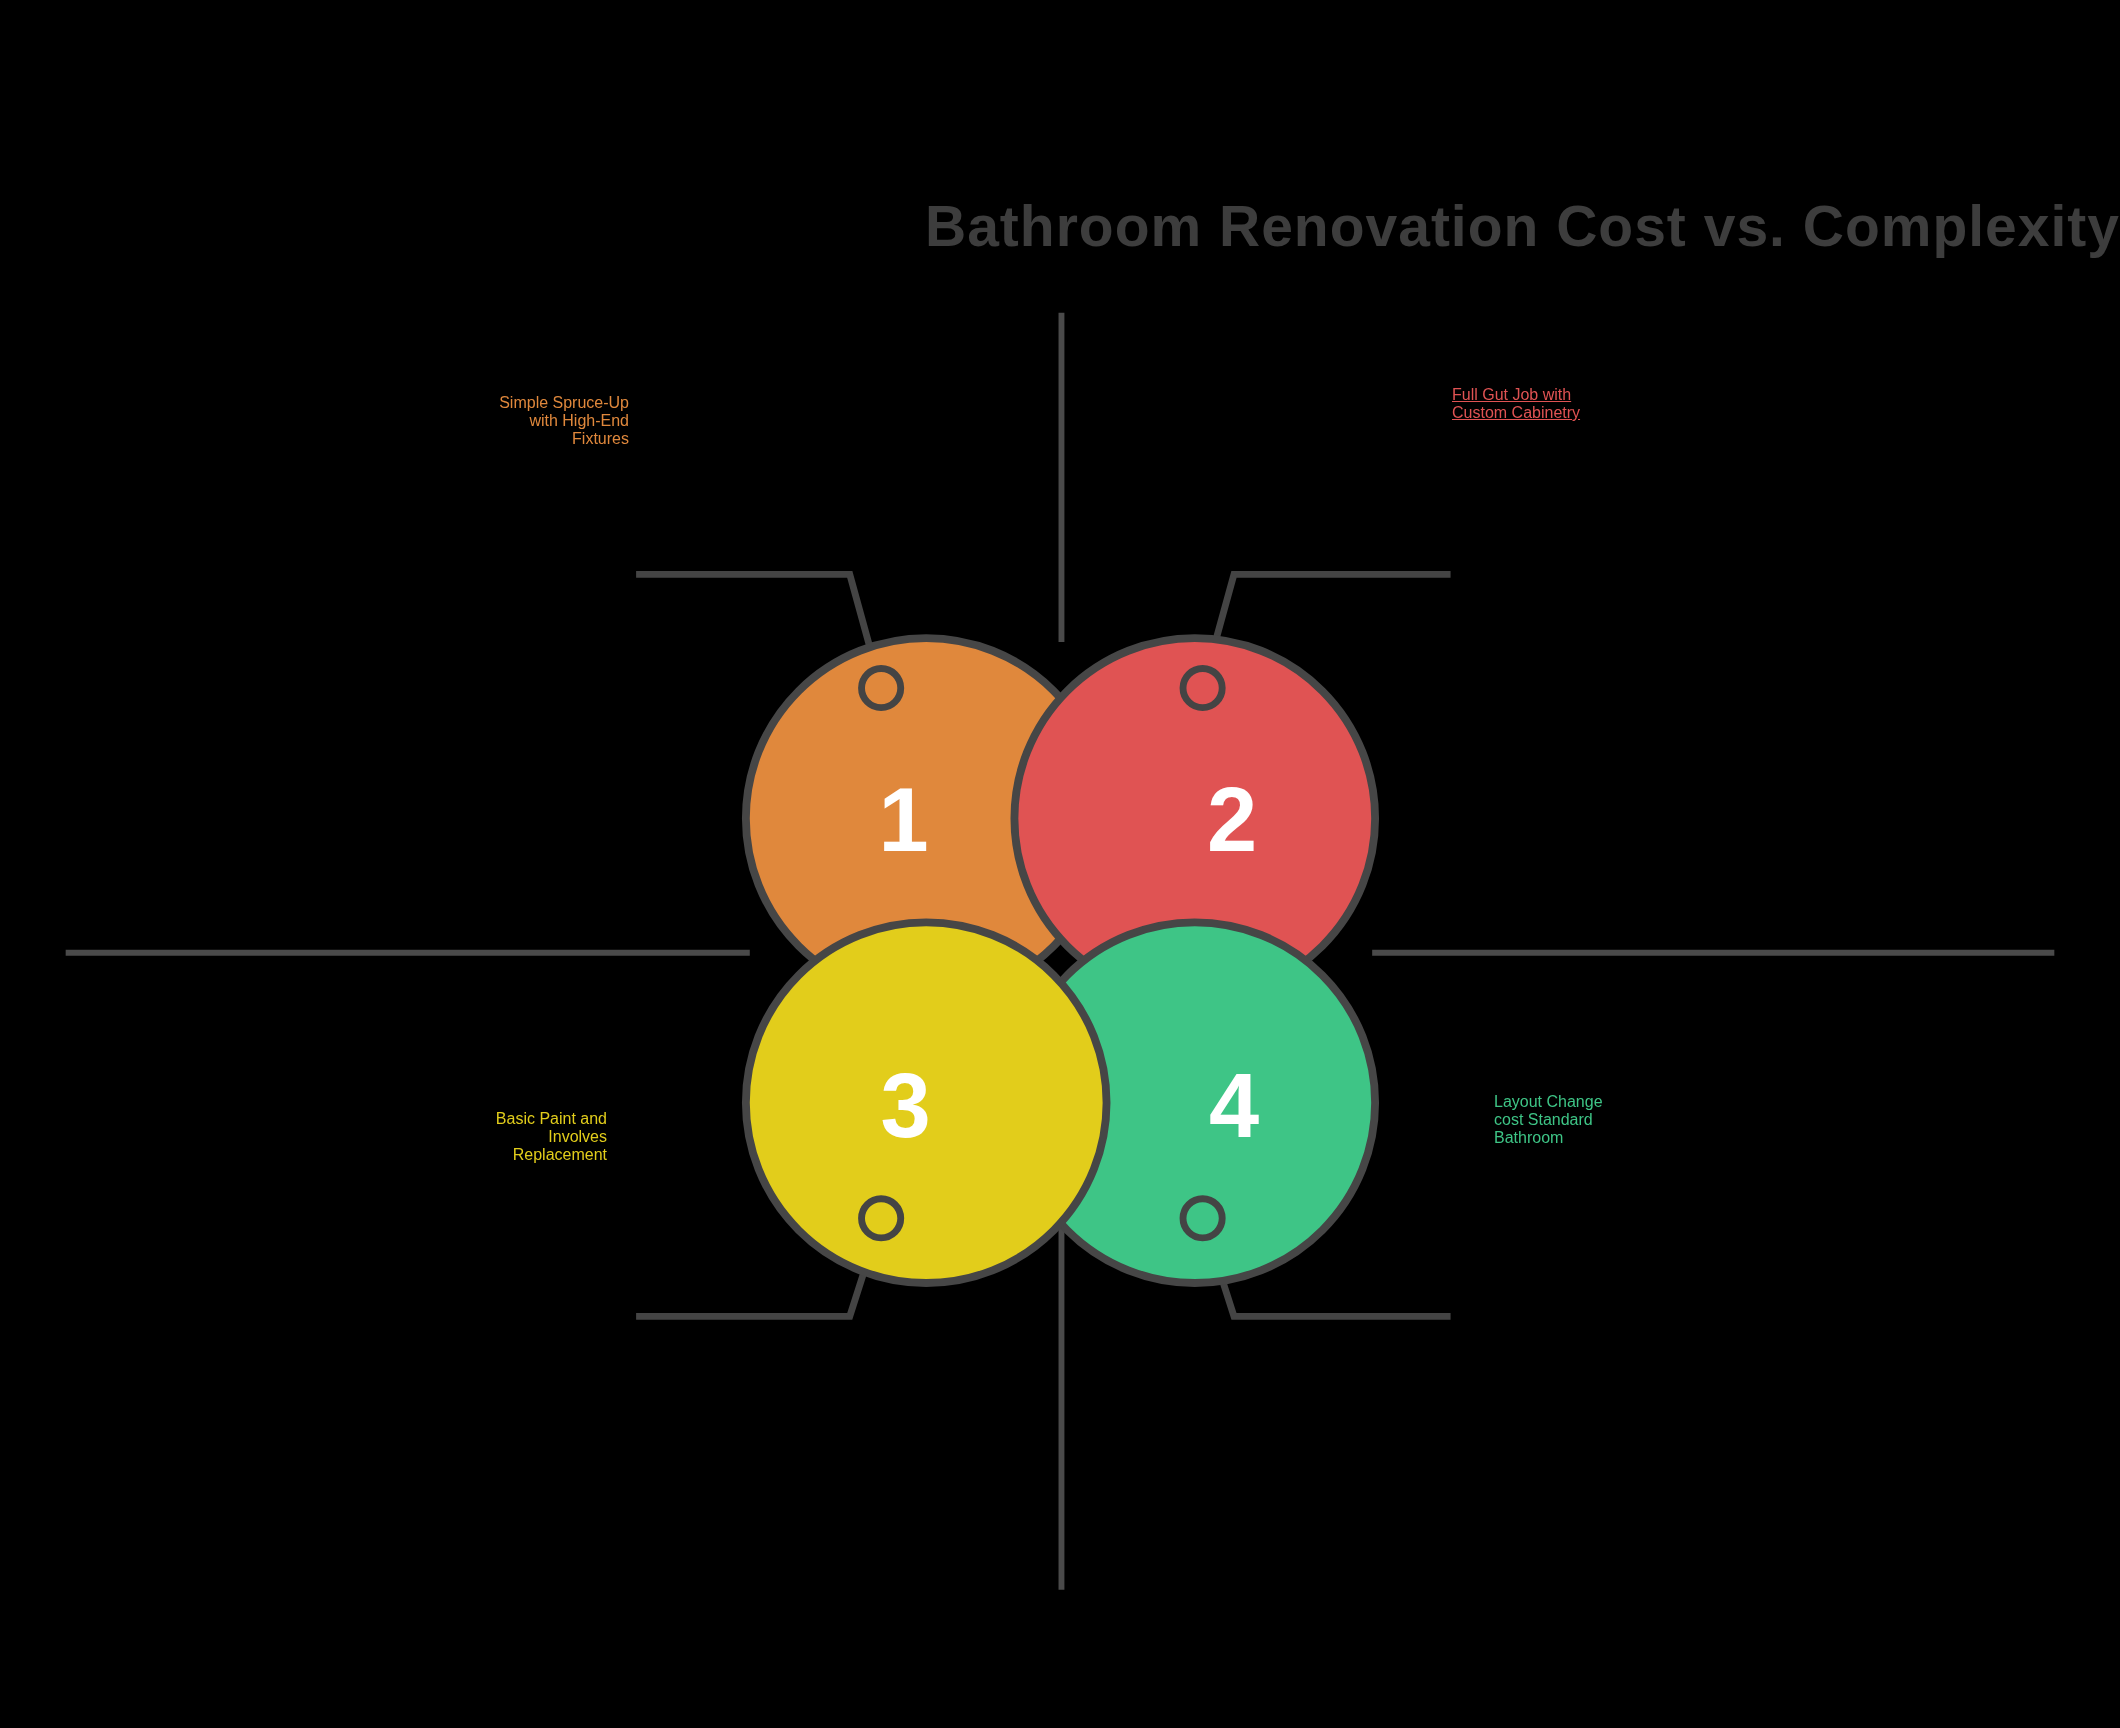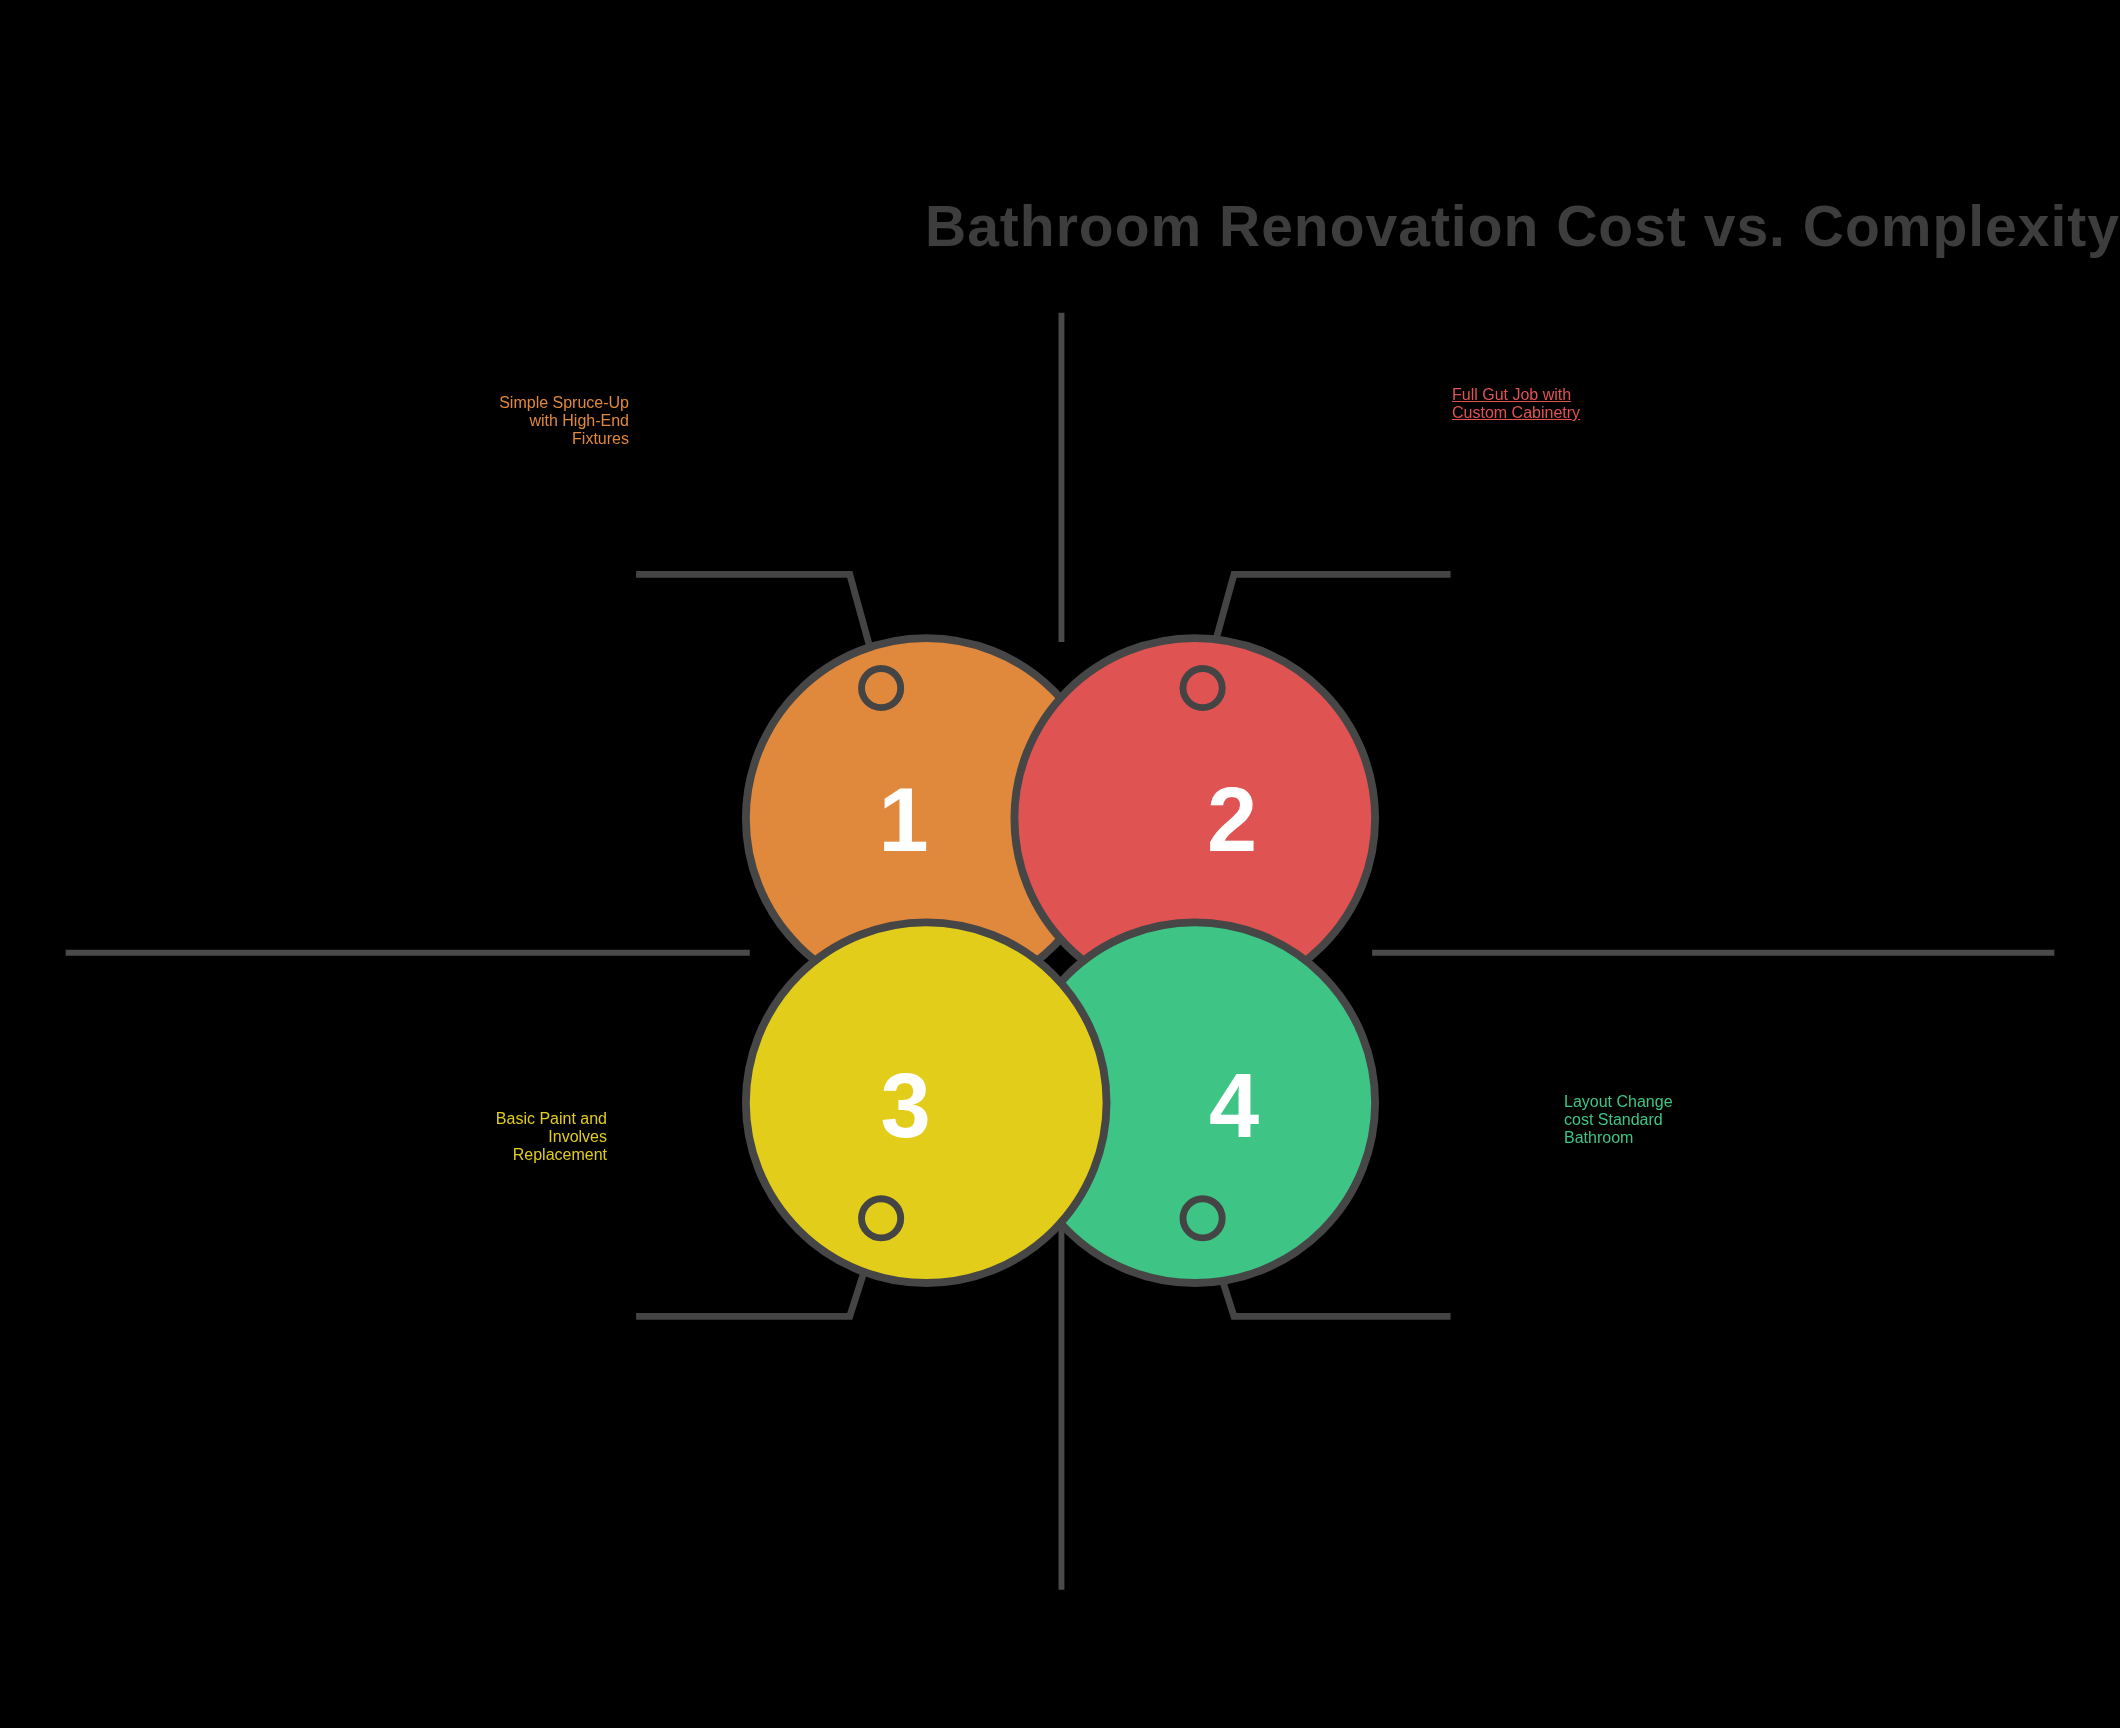--- a/index.html
+++ b/index.html
@@ -37,21 +37,21 @@
   }
   .q-left { text-align: right; }
   .q-right { text-align: left; }
 
   .q1-head { top: 351px;  left: 78px;   width: 551px; margin-top: 43px; }
   .q1-body { top: 650px;  left: 78px;   width: 551px; }
   .q2-head { top: 386px;  left: 1452px; width: 529px; text-decoration: underline; }
   .q2-body { top: 577px;  left: 1494px; width: 529px; }
   .q3-head { top: 1110px; left: 78px;   width: 529px; }
   .q3-body { top: 1388px; left: 78px;   width: 529px; }
-  .q4-head { top: 1093px; left: 1564px; width: 529px; }
+  .q4-head { top: 1093px; left: 1494px; width: 529px; }
   .q4-body { top: 1341px; left: 1494px; width: 529px; }
 
   .num-label {
     font-family: "Liberation Sans", sans-serif;
     font-size: 92px;
     font-weight: bold;
   }
 </style>
 </head>
 <body>

